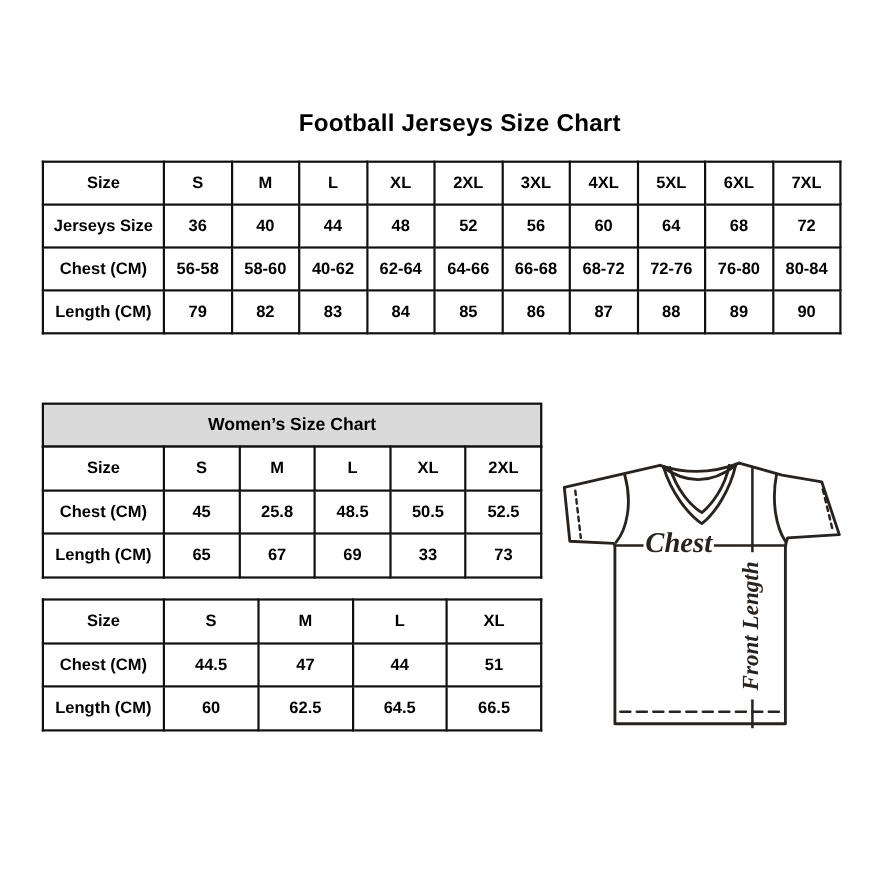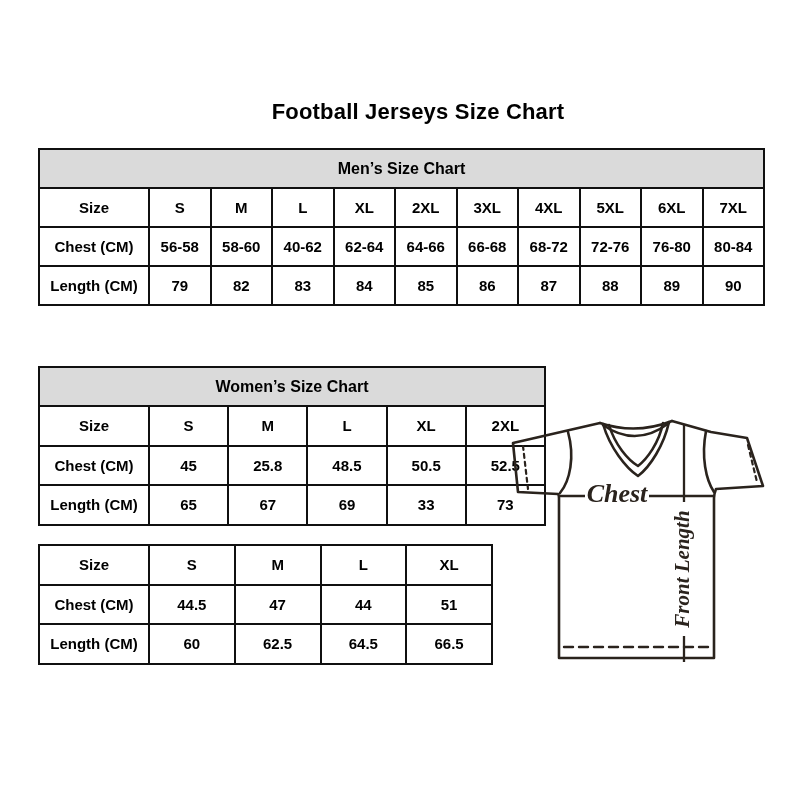--- a/index.html
+++ b/index.html
@@ -12,21 +12,21 @@
   .page{
     position:relative;width:800px;height:800px;background:#ffffff;overflow:hidden;
     font-family:"Liberation Sans", sans-serif;color:var(--text);
   }
   .title{
     position:absolute;top:99px;left:0;width:800px;text-align:center;
     font-size:22px;font-weight:bold;letter-spacing:0.2px;margin-left:18px;
   }
   .size-table{position:absolute;left:38px;}
   .size-table.mens{top:148px;width:727px;}
-  .size-table.womens{top:366px;width:508px;}
+  .size-table.womens{top:366px;width:455px;}
   .size-table.youth{top:546px;width:455px;}
   .tbl-title{
     box-sizing:border-box;height:41px;border:2px solid var(--border);
     background:var(--header-bg);display:flex;align-items:center;justify-content:center;
     font-size:16px;font-weight:bold;
   }
   .size-table table{
     width:100%;border-collapse:collapse;table-layout:fixed;margin-top:-2px;
   }
   .size-table td{
@@ -47,38 +47,50 @@
   .jersey .fl-text{font-size:21px;}
 </style>
 </head>
 <body>
 
 <div class="page">
 
   <div class="title">Football Jerseys Size Chart</div>
 
   <section class="size-table mens">
-    <div class="tbl-title">Men’s Size Chart</div>
     <table>
       <colgroup>
           <col class="c0">
         </colgroup>
       <tbody>
           <tr>
             <td>Size</td>
             <td>S</td>
             <td>M</td>
             <td>L</td>
             <td>XL</td>
             <td>2XL</td>
             <td>3XL</td>
             <td>4XL</td>
             <td>5XL</td>
             <td>6XL</td>
             <td>7XL</td>
+          </tr>
+          <tr>
+            <td>Jerseys Size</td>
+            <td>36</td>
+            <td>40</td>
+            <td>44</td>
+            <td>48</td>
+            <td>52</td>
+            <td>56</td>
+            <td>60</td>
+            <td>64</td>
+            <td>68</td>
+            <td>72</td>
           </tr>
           <tr>
             <td>Chest (CM)</td>
             <td>56-58</td>
             <td>58-60</td>
             <td>40-62</td>
             <td>62-64</td>
             <td>64-66</td>
             <td>66-68</td>
             <td>68-72</td>

